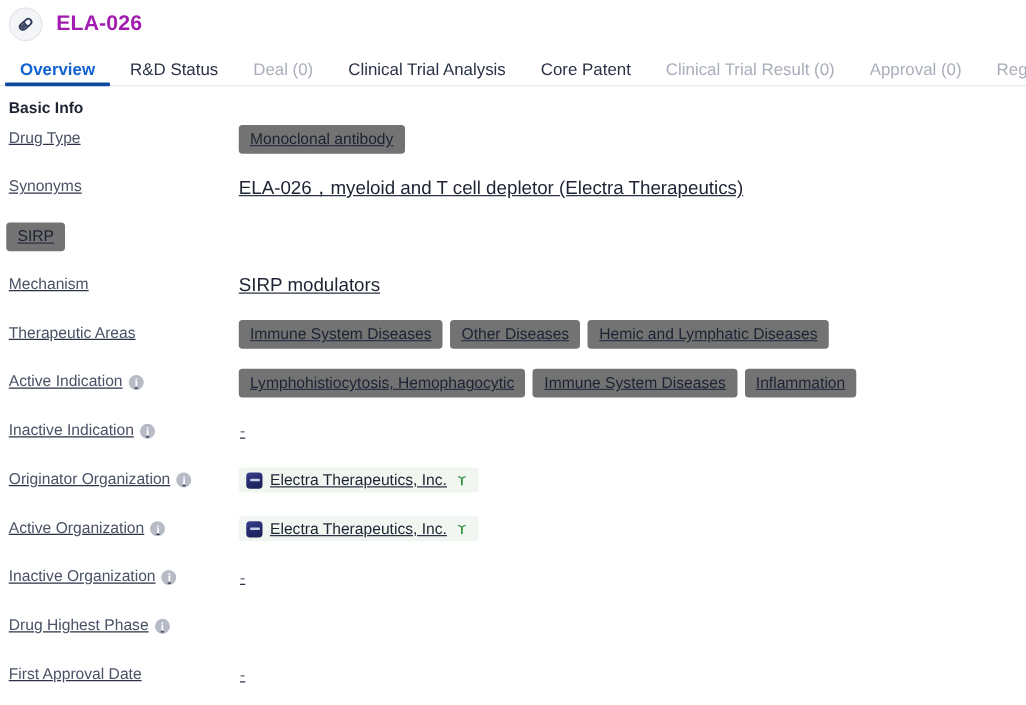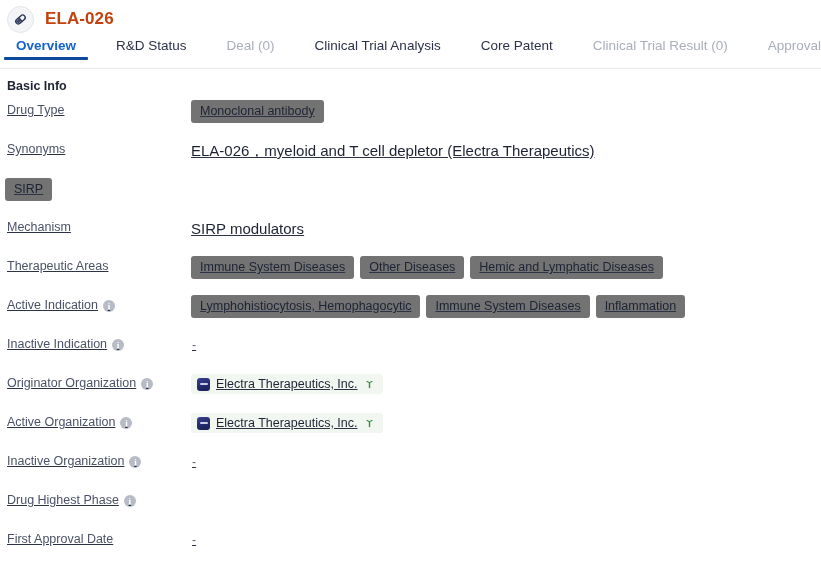--- a/index.html
+++ b/index.html
@@ -32,32 +32,32 @@
     border: 1px solid #e3e5ea;
     display: flex;
     align-items: center;
     justify-content: center;
     flex: none;
   }
   .drug-icon svg { display: block; }
   .drug-title {
     font-size: 17px;
     font-weight: bold;
-    color: #c2410c;
+    color: #a21caf;
     letter-spacing: 0.1px;
     line-height: 1;
     padding-bottom: 2px;
   }
 
   
   .tabs {
     position: relative;
     display: flex;
-    align-items: flex-start;
-    gap: 12px;
+    align-items: flex-end;
+    gap: 0;
     height: 30px;
     margin-top: 7px;
     padding-left: 2px;
     box-sizing: border-box;
   }
   .tabs::after {
     content: "";
     position: absolute;
     left: 0;
     right: 0;

